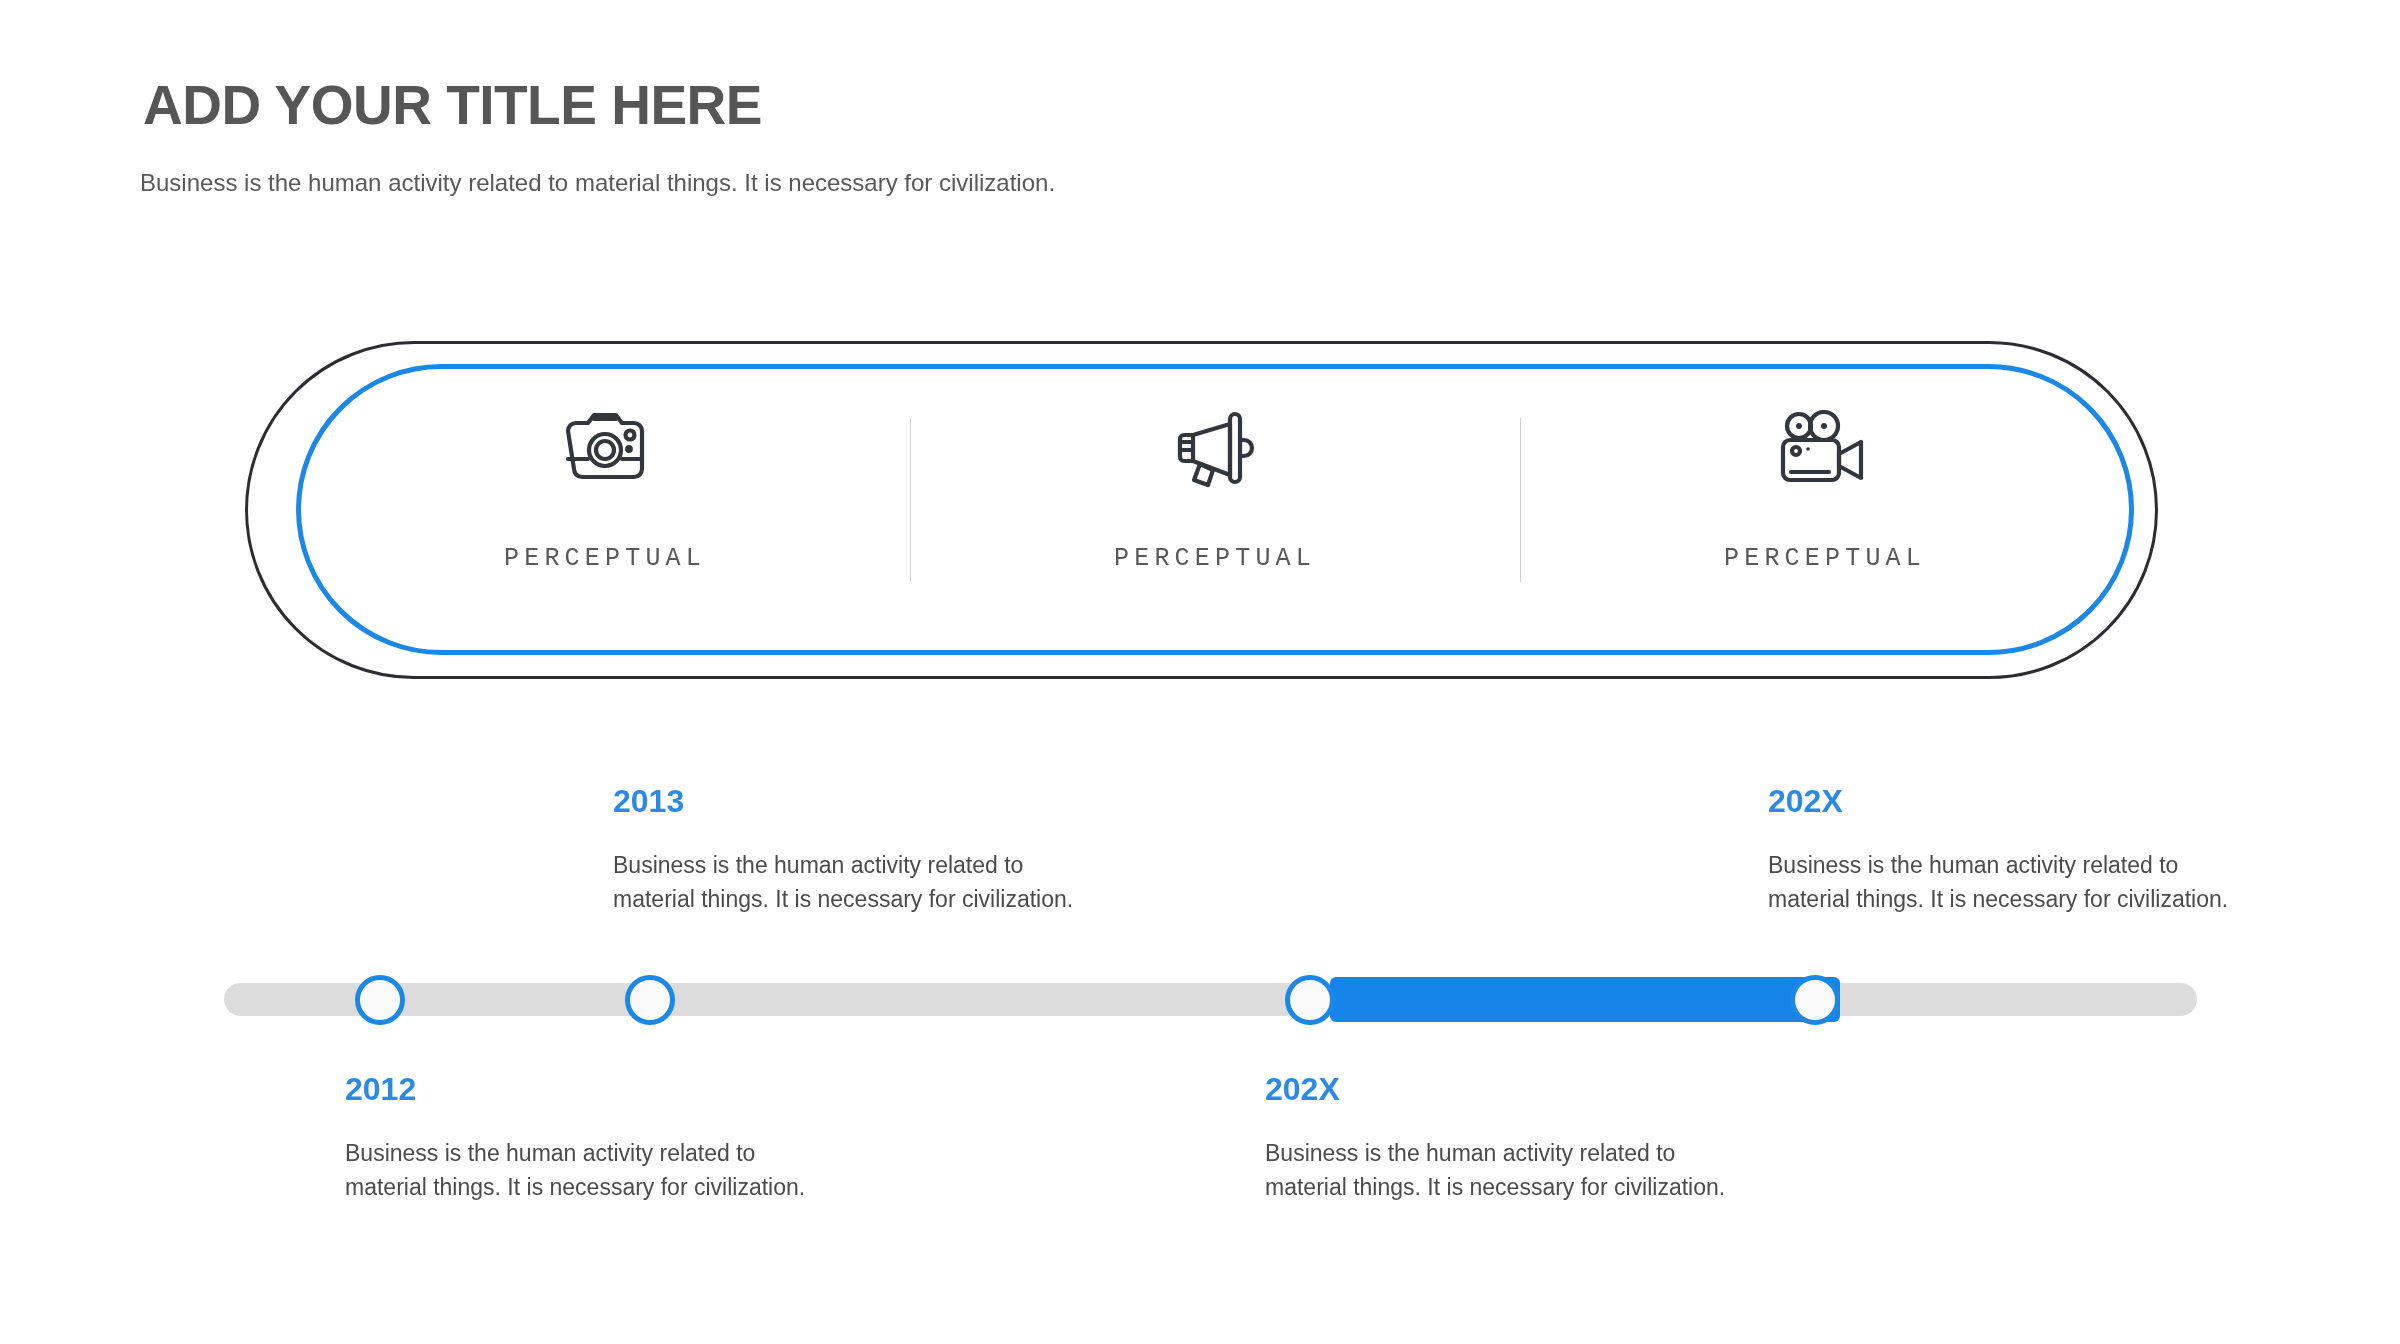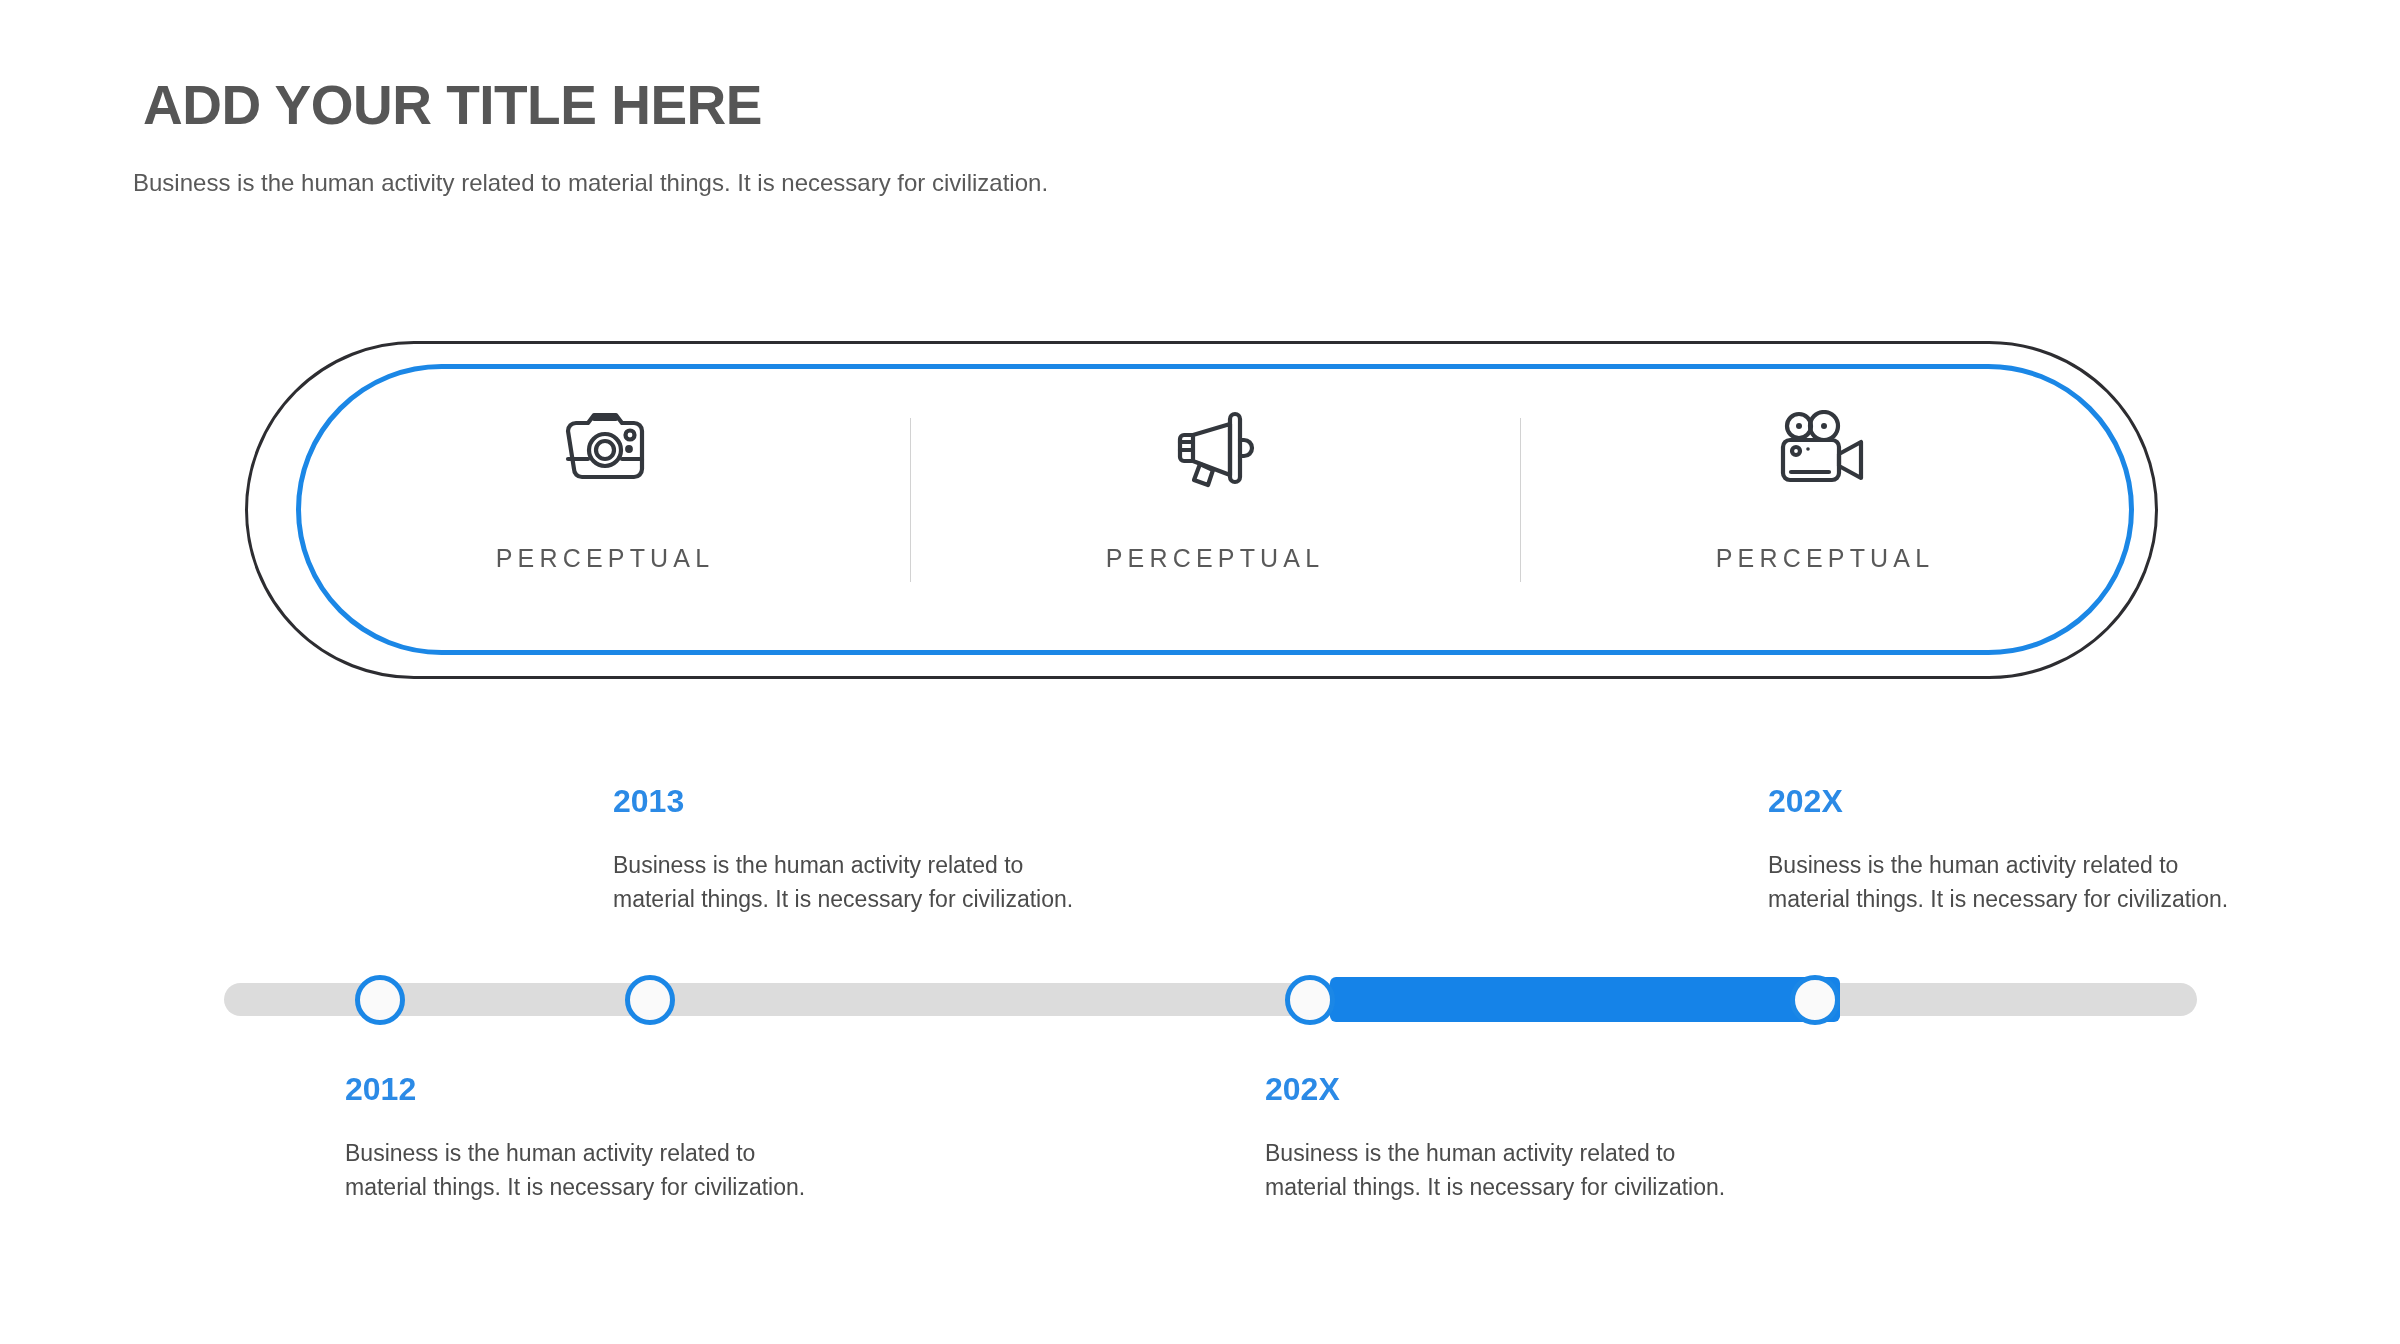--- a/index.html
+++ b/index.html
@@ -11,21 +11,21 @@
   }
   .slide { position:relative; width:2400px; height:1344px; background:#ffffff;padding-left:9px; }
 
   
   .page-title {
     position:absolute; left:143px; top:78px;
     font-size:55px; font-weight:bold; letter-spacing:-0.5px;
     color:#565656; white-space:nowrap; line-height:1;
   }
   .page-subtitle {
-    position:absolute; left:133px; top:171px;
+    position:absolute; left:140px; top:171px;
     font-size:24px; color:#595959; white-space:nowrap; line-height:1;
   }
 
   
   .pill-outer {
     position:absolute; left:245px; top:341px;
     width:1913px; height:338px;
     border:3px solid #2d2d31;
     border-radius:169px;
     background:#ffffff;
@@ -49,21 +49,21 @@
     height:220px;
   }
   .icon-col + .icon-col::before {
     content:""; position:absolute; left:0; top:18px;
     width:1px; height:164px; background:#d2d2d2;
   }
   .icon-glyph { height:96px; display:flex; align-items:center; justify-content:center; }
   .icon-label {
     margin-top:48px;
     font-size:25px; letter-spacing:5.2px;
-    color:#595959; white-space:nowrap;
+    color:#595959; white-space:nowrap;font-family:Liberation Mono, monospace;
   }
 
   
   .timeline { position:absolute; left:0; top:0; width:2400px; height:1344px; }
 
   .track {
     position:absolute; left:224px; top:983px;
     width:1973px; height:33px;
     background:#dcdcdc; border-radius:17px;
   }

